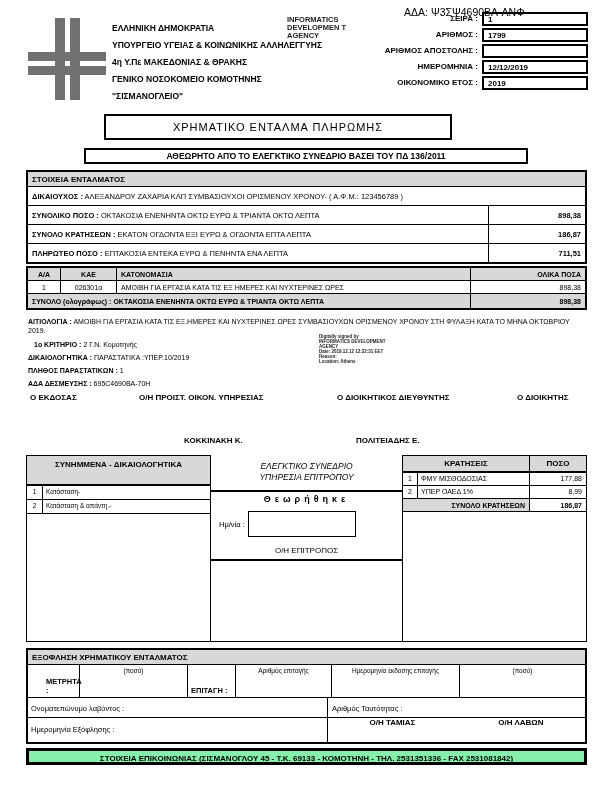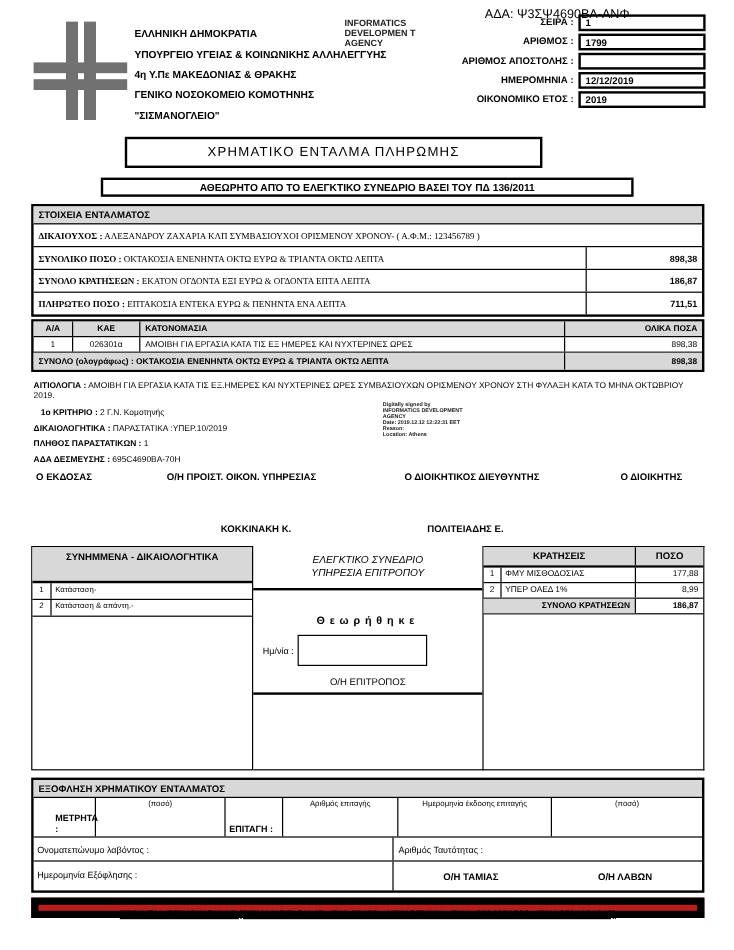--- a/index.html
+++ b/index.html
@@ -38,21 +38,21 @@
   .titlebox { position:absolute; left:104px; top:114px; width:348px; height:26px;
     border:2px solid #000; text-align:center; font-size:11px; line-height:23px; letter-spacing:1px; }
   .subtitle { position:absolute; left:84px; top:148px; width:444px; height:16px;
     border:2px solid #000; text-align:center; font-size:8.5px; font-weight:bold; line-height:12px; }
 
   
   .voucher { position:absolute; left:26px; top:170px; width:561px; border:2px solid #000; font-size:7.5px; }
   .sechead { background:#d8d8d8; font-weight:bold; font-size:8px; padding:3px 0 2px 4px; border-bottom:1px solid #000; }
   .vrow { display:flex; border-bottom:1px solid #000; }
   .vrow:last-child { border-bottom:none; }
-  .vrow .vleft { flex:1; padding:5px 2px 4px 4px;font-family:Liberation Serif, serif; }
+  .vrow .vleft { flex:1; padding:5px 2px 4px 4px; }
   .vrow .vamt { width:97px; border-left:1px solid #000; text-align:right; font-weight:bold; padding:5px 4px 4px 0; }
 
   
   .analysis { position:absolute; left:26px; top:266px; width:561px; border:2px solid #000; font-size:7px; }
   .arow { display:flex; }
   .acell { padding:2.5px 2px; }
   .c-aa { width:33px; text-align:center; border-right:1px solid #000; }
   .c-kae { width:56px; text-align:center; border-right:1px solid #000; }
   .c-name { flex:1; border-right:1px solid #000; padding-left:4px; }
   .c-amt { width:114px; text-align:right; padding-right:4px; }
@@ -74,21 +74,21 @@
 
   
   .threecol { position:absolute; left:26px; top:455px; width:561px; height:187px; display:flex; }
   .colL { width:185px; border:1px solid #000; }
   .colL .chead { background:#d8d8d8; font-weight:bold; font-size:8px; text-align:center; padding:4px 0 15px; border-bottom:2px solid #000; }
   .att-row { display:flex; font-size:6.5px; border-bottom:1px solid #000; height:14px; }
   .att-row .n { width:16px; text-align:center; border-right:1px solid #000; padding-top:2px; }
   .att-row .t { flex:1; padding:2px 0 0 3px; }
   .colM { width:192px; border-bottom:1px solid #000; border-right:1px solid #000; }
   .court-top { text-align:center; font-size:8.5px; padding-top:6px; line-height:11px;font-style:italic; }
-  .approve { border-top:2px solid #000; border-bottom:2px solid #000; margin-top:7px; padding:20px 0 4px; }
+  .approve { border-top:2px solid #000; border-bottom:2px solid #000; margin-top:7px; padding:2px 0 4px; }
   .approve .ttl { text-align:center; font-size:9px; font-weight:bold; letter-spacing:4px; }
   .hm { display:flex; align-items:center; margin:7px 0 0 8px; }
   .hm .hlab { font-size:7.5px; margin-right:3px; }
   .hm .hfield { width:108px; height:26px; border:1.5px solid #000; background:#fff; }
   .approve .ep { text-align:center; font-size:8px; margin-top:9px; }
   .colR { width:184px; border:1px solid #000; border-left:none; font-size:7px; }
   .krow { display:flex; }
   .k-n { width:15px; text-align:center; border-right:1px solid #000; padding-top:2px; }
   .k-name { flex:1; border-right:1px solid #000; padding:2px 0 1px 3px; }
   .k-amt { width:56px; text-align:right; padding:2px 4px 1px 0; }
@@ -109,25 +109,25 @@
   .pc-amt1 { width:108px; text-align:center; font-size:6.5px; padding-top:2px; }
   .pc-chq { width:48px; display:flex; align-items:flex-end; padding:0 0 2px 3px; font-weight:bold; }
   .pc-chqno { width:96px; text-align:center; font-size:6.5px; padding-top:2px; }
   .pc-chqdate { width:128px; text-align:center; font-size:6.5px; padding-top:2px; }
   .pc-amt2 { flex:1; text-align:center; font-size:6.5px; padding-top:2px; }
   .prow2 { display:flex; height:20px; border-bottom:1px solid #000; }
   .prow2 .pl { width:300px; border-right:1px solid #000; padding:6px 0 0 3px; }
   .prow2 .pr { flex:1; padding:6px 0 0 4px; }
   .prow3 { display:flex; height:24px; }
   .prow3 .pl { width:300px; border-right:1px solid #000; padding:7px 0 0 3px; }
-  .prow3 .pr { flex:1; display:flex; justify-content:space-around; align-items:center; font-weight:bold; font-size:8px; }
-
-  
-  .footer { position:absolute; left:26px; top:748px; width:561px; height:17px; background:#b91c1c;
-    border:6px solid #000000; text-align:center; font-size:8px; font-weight:bold; line-height:15px;text-decoration:underline; }
+  .prow3 .pr { flex:1; display:flex; justify-content:space-around; align-items:flex-start; font-weight:bold; font-size:8px; }
+
+  
+  .footer { position:absolute; left:26px; top:748px; width:561px; height:17px; background:#86efac;
+    border:3px solid #000000; text-align:center; font-size:8px; font-weight:bold; line-height:15px; }
 </style>
 </head>
 <body>
 
 <div class="page">
 
   <div class="logo">
     <div class="bar v1"></div>
       <div class="bar v2"></div>
     <div class="bar h1"></div>

